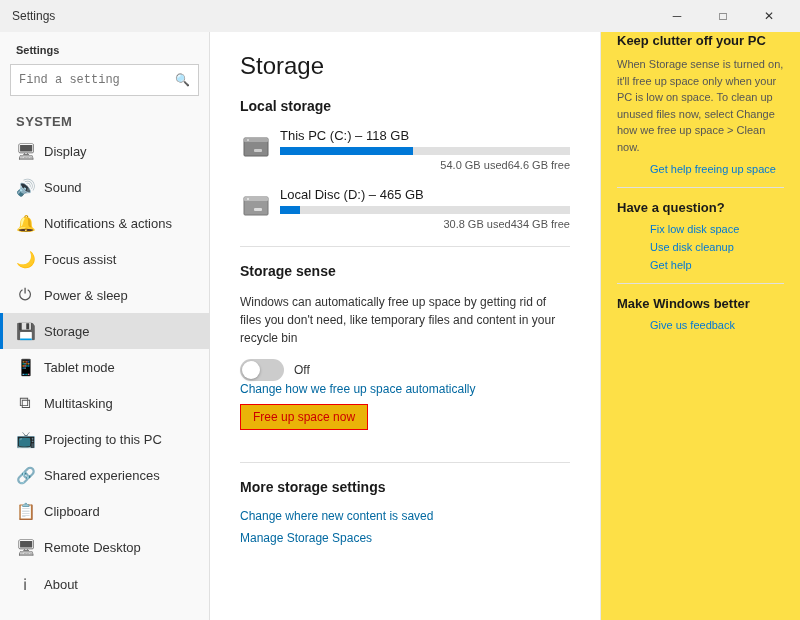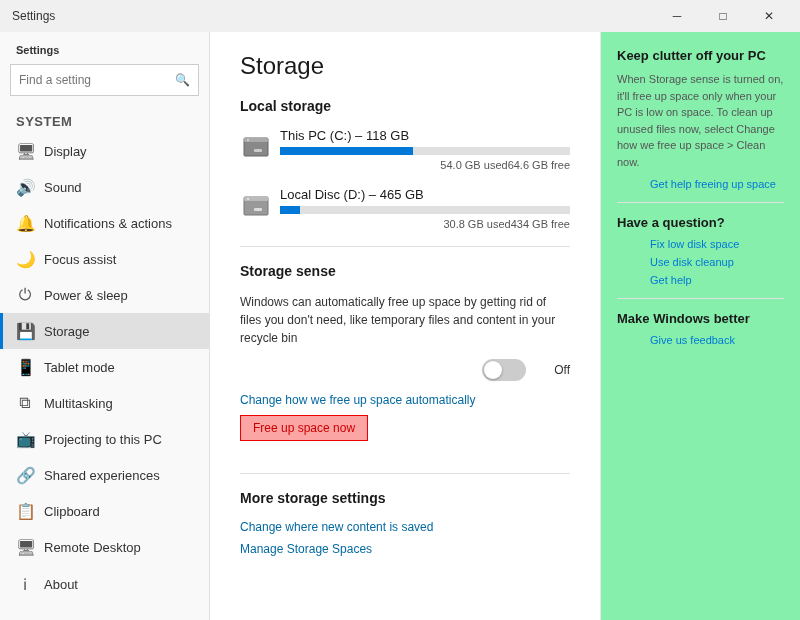--- a/index.html
+++ b/index.html
@@ -68,20 +68,21 @@
       height: 32px;
       padding: 0 8px;
     }
     .search-box input {
       border: none;
       outline: none;
       flex: 1;
       font-size: 12px;
       background: transparent;
       color: #c2410c;
+      font-family: Liberation Mono, monospace;
     }
     .search-icon-svg { color: #666; font-size: 12px; }
     .sidebar-section-label {
       padding: 8px 16px 4px;
       font-size: 13px;
       font-weight: 600;
       color: #555;
       text-transform: uppercase;
       letter-spacing: 0.5px;
     }
@@ -165,23 +166,22 @@
     
     .storage-sense-desc {
       font-size: 12px;
       color: #333;
       line-height: 1.5;
       margin-bottom: 12px;
     }
     .toggle-row {
       display: flex;
       align-items: center;
-      gap: 28px;
-      margin-bottom: 12px;
-      justify-content: flex-end;
+      gap: 10px;
+      margin-bottom: 1px;
     }
     .toggle {
       width: 44px;
       height: 22px;
       background: #ccc;
       border-radius: 11px;
       position: relative;
       cursor: pointer;
       flex-shrink: 0;
     }
@@ -201,32 +201,32 @@
       color: #0369a1;
       cursor: pointer;
       text-decoration: none;
       display: block;
       margin-bottom: 8px;
     }
     .btn-outline {
       display: inline-block;
       border: 1px solid #e00;
       color: #c00;
-      background: #fca5a5;
+      background: #eab308;
       padding: 5px 12px;
       font-size: 12px;
       cursor: pointer;
       margin-bottom: 16px;
     }
     
     
     .right-panel {
       width: 200px;
-      padding: 16px 16px;
-      background: #86efac;
+      padding: 1px 16px;
+      background: #fde047;
       border-left: 1px solid #e8e8e8;
       flex-shrink: 0;
       font-size: 12px;
       overflow-y: auto;
     }
     .right-section-title {
       font-size: 13px;
       font-weight: 600;
       color: #1a1a1a;
       margin-bottom: 8px;

